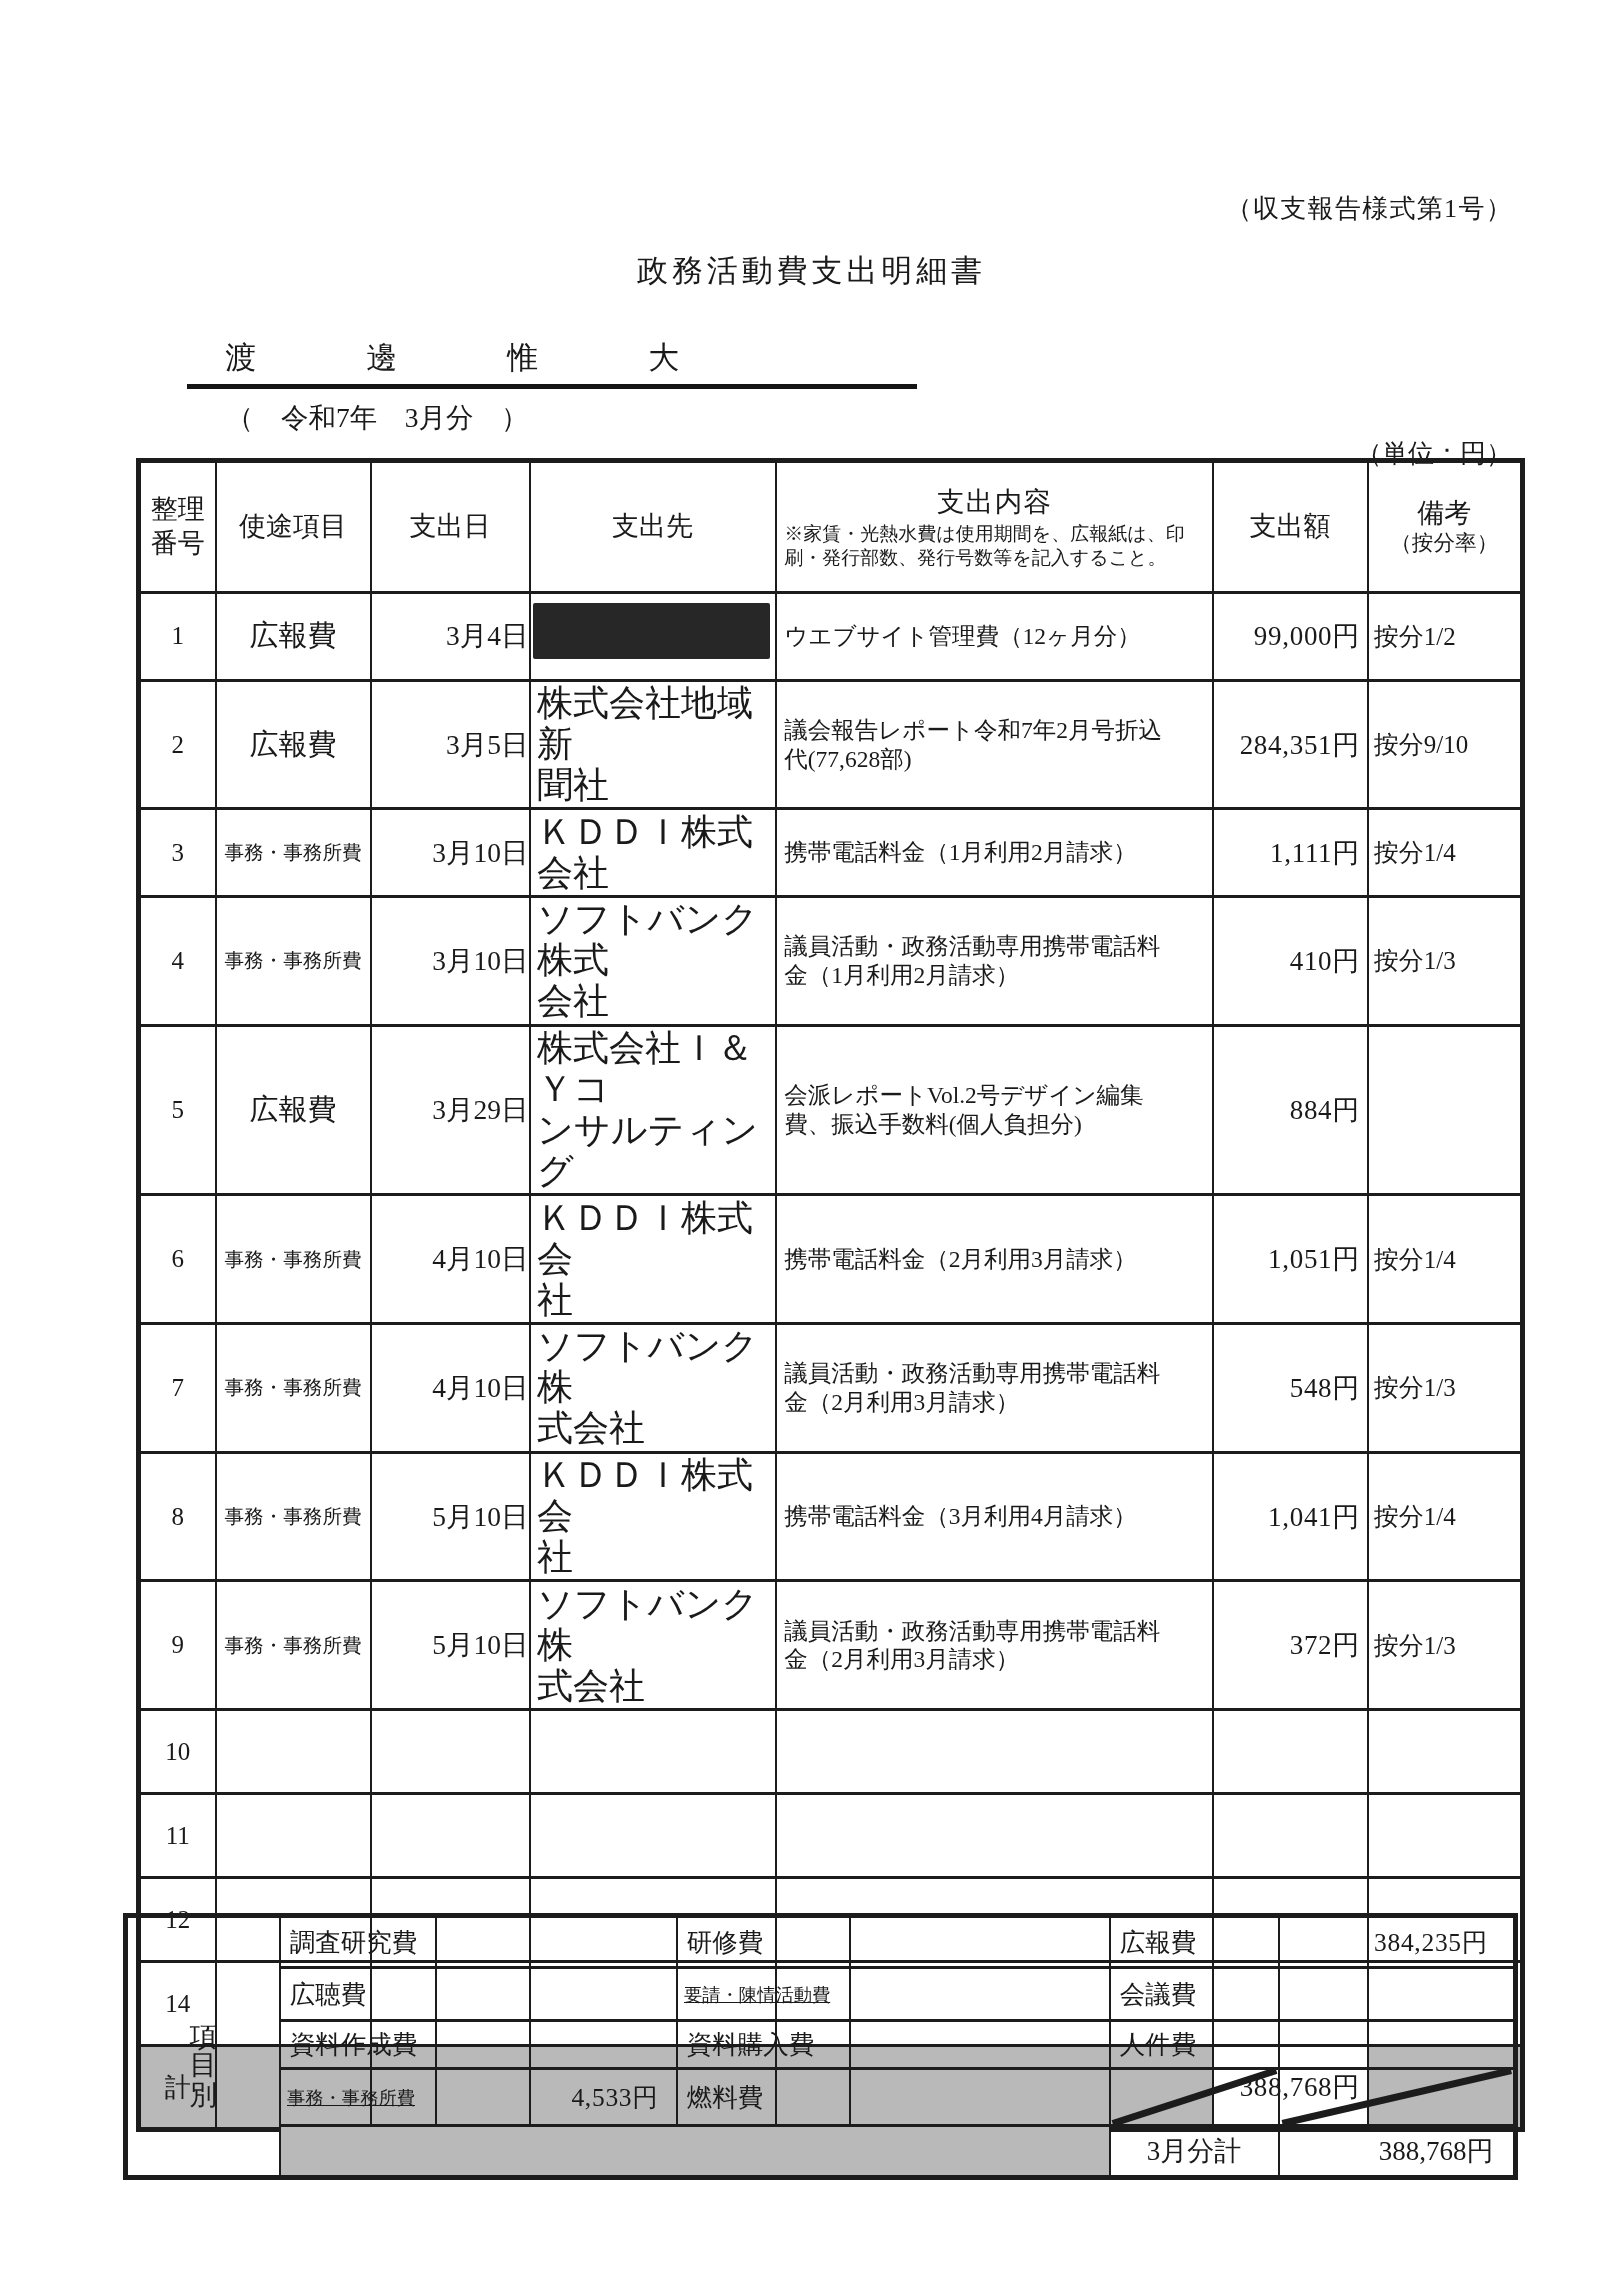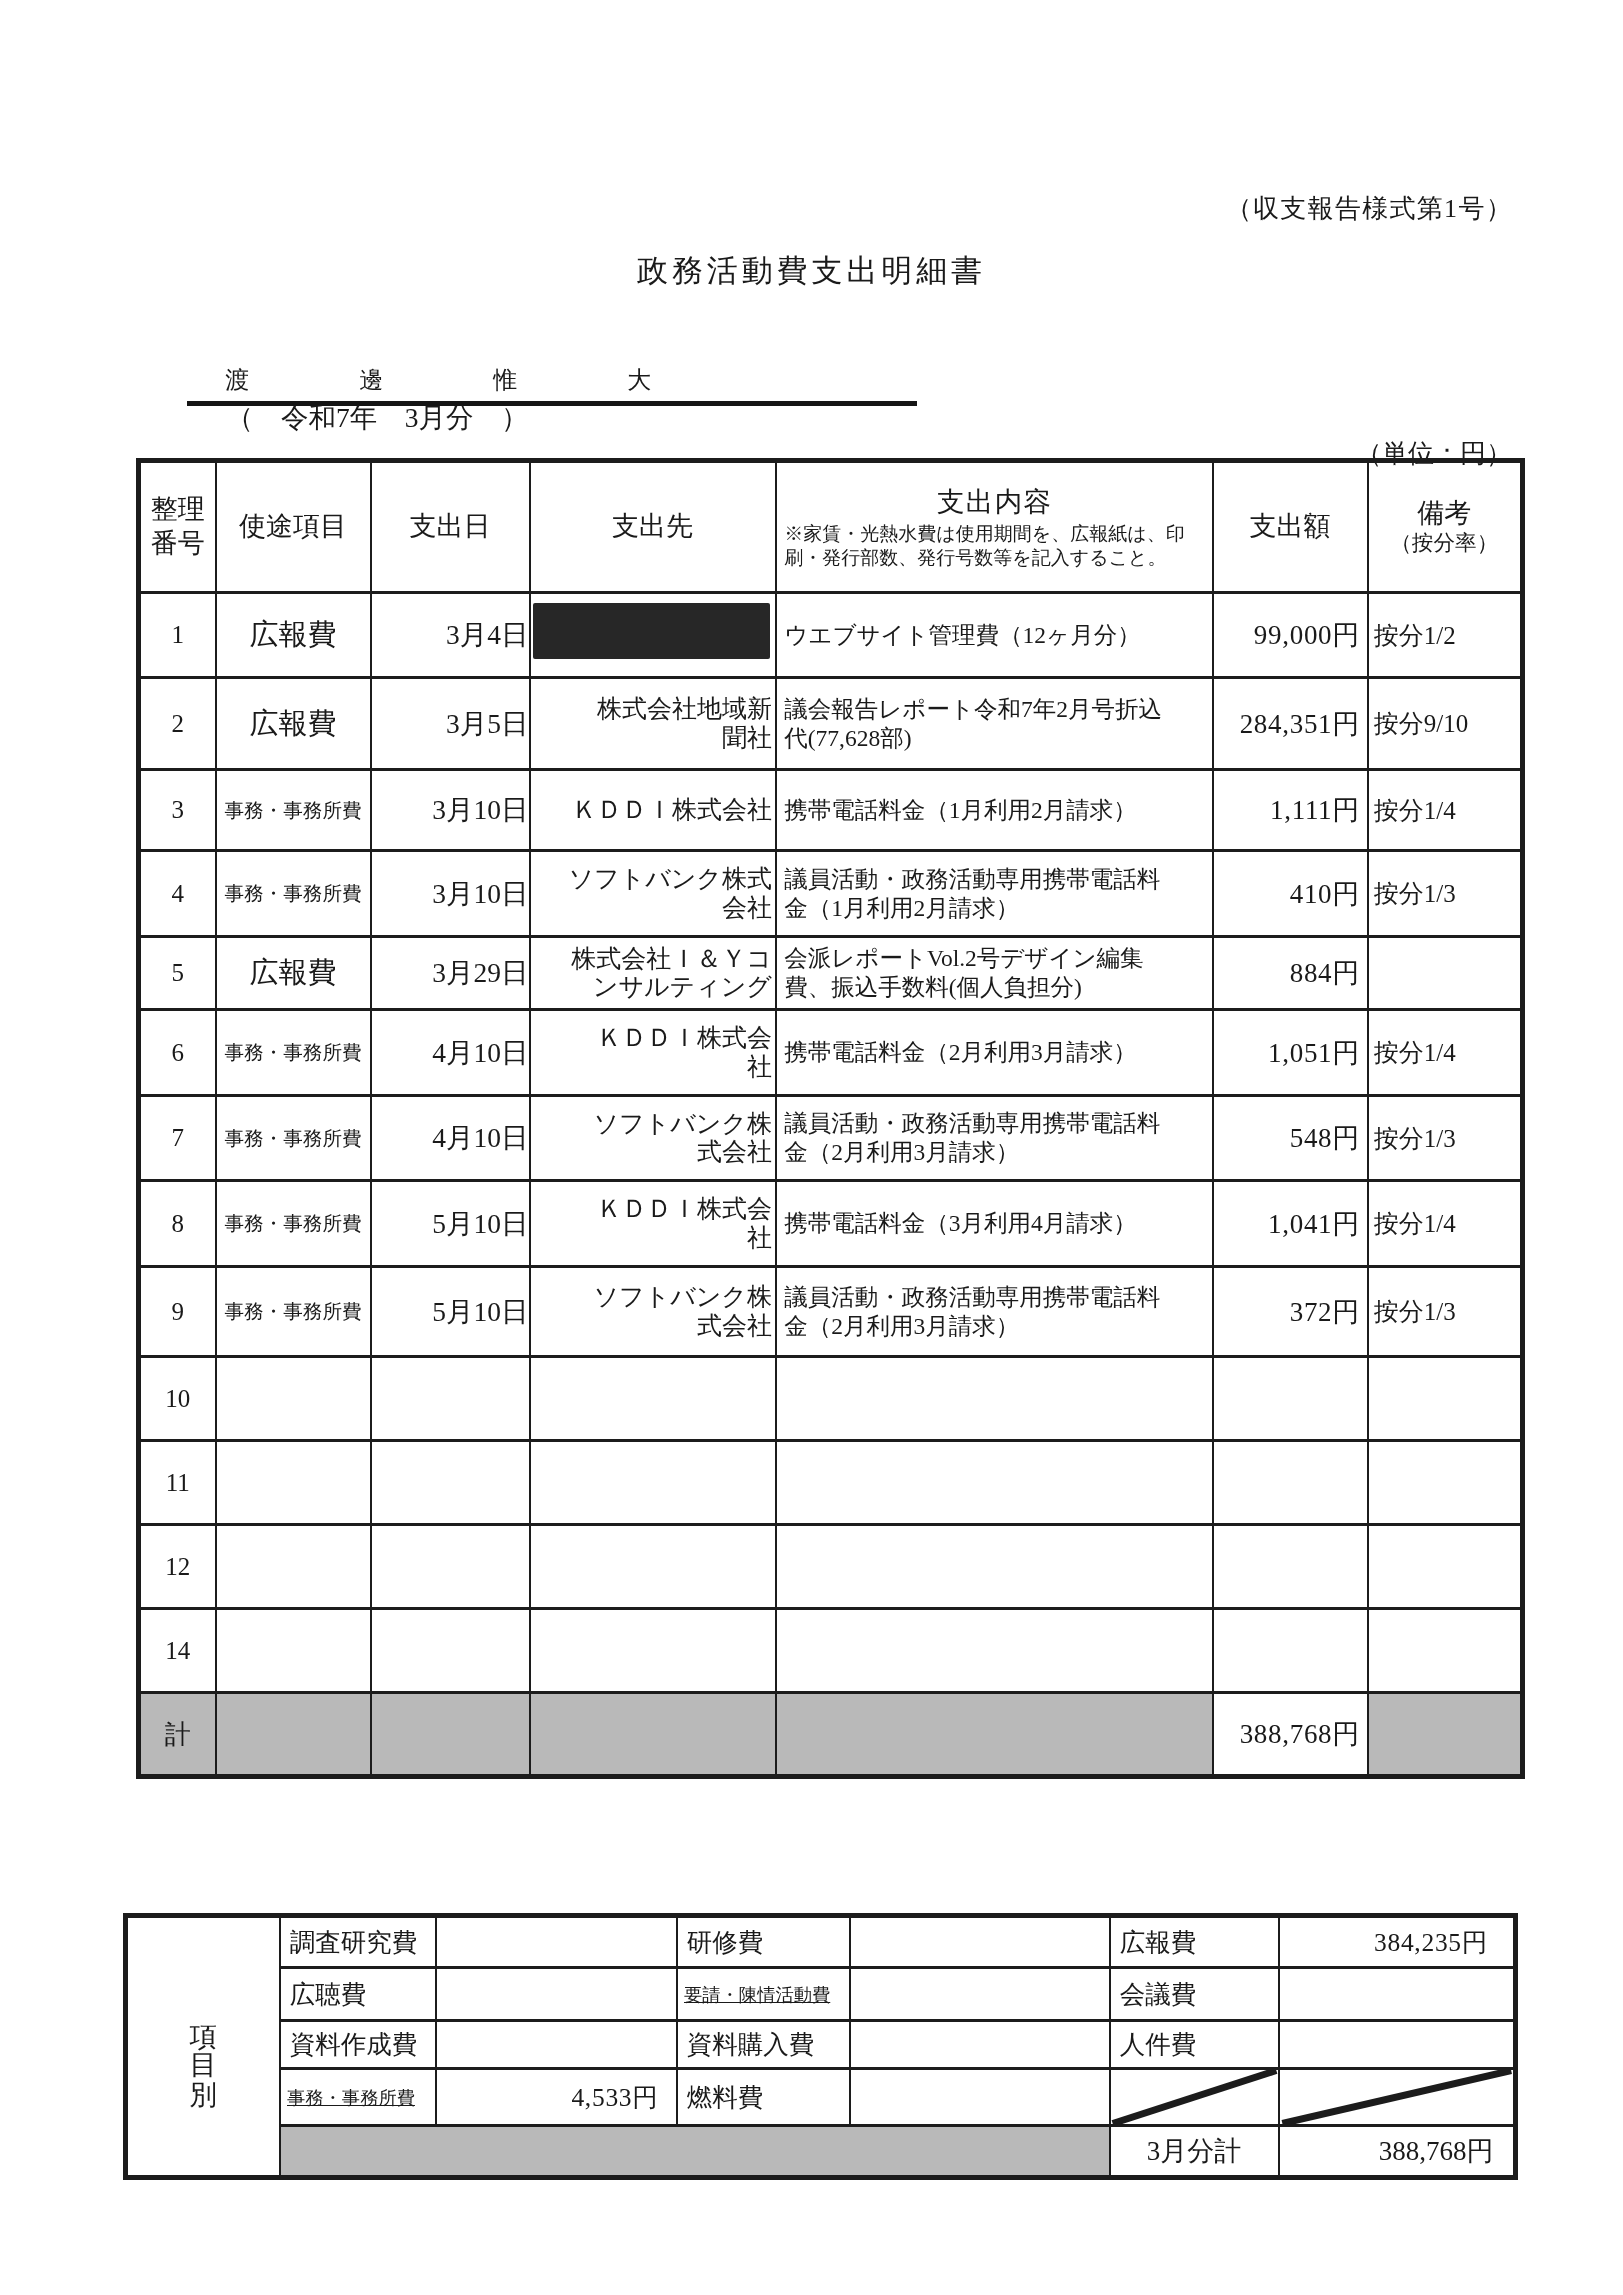--- a/index.html
+++ b/index.html
@@ -10,21 +10,21 @@
   }
   .abs{position:absolute;}
 
   
   .form-code{top:191px;right:110px;font-size:26px;letter-spacing:1.3px;}
   .doc-title{top:250px;left:0;width:100%;text-align:center;font-size:31px;letter-spacing:3.9px;}
   .name-line{left:186px;top:337px;display:flex;align-items:flex-end;}
   .name-label{font-size:27.5px;letter-spacing:0.7px;padding-bottom:6.5px;}
   .name-underline{
     width:692px;border-bottom:5.9px solid #151515;margin-left:1.3px;
-    font-size:24px;letter-spacing:110px;padding:0 0 5.2px 38px;white-space:nowrap;overflow:hidden;margin-top:27px;
+    font-size:31px;letter-spacing:110px;padding:0 0 5.2px 38px;white-space:nowrap;overflow:hidden;
   }
   .period-line{left:226px;top:400px;font-size:27.5px;}
   .unit-note{top:396px;right:111px;font-size:26px;margin-top:40px;}
 
   
   table{border-collapse:collapse;table-layout:fixed;}
   td{border:2px solid #1c1c1c;padding:0;vertical-align:middle;overflow:hidden;}
   .mt,.ct{border:5.2px solid #1c1c1c;}
   .mt td{border-top-width:3.9px;border-bottom-width:3.9px;}
   .ct td{border-top-width:3.9px;border-bottom-width:3.9px;}
@@ -35,21 +35,21 @@
   .hdr-no{font-size:24px;}
   .desc-hdr{padding:3.9px 6.5px 2.6px 7.8px;}
   .desc-hdr .t{text-align:center;font-size:27.5px;letter-spacing:1.3px;}
   .desc-hdr .n{font-size:19px;line-height:1.3;text-align:left;margin-top:1.3px;}
   .hdr-note-sub{font-size:21.6px;}
 
   .c-no{text-align:center;font-size:25px;}
   .c-cat{text-align:center;font-size:29px;}
   .c-cat.small{font-size:19.6px;letter-spacing:0;}
   .c-date{text-align:right;font-size:27.5px;}
-  .c-payee{text-align:right;font-size:25px;line-height:1.14;padding:1.3px 2.6px 1.3px 6.5px;white-space:pre-line;position:relative;}
+  .c-payee{text-align:left;font-size:36px;line-height:1.14;padding:1.3px 2.6px 1.3px 6.5px;white-space:pre-line;position:relative;}
   .c-desc{text-align:left;font-size:23.5px;line-height:1.22;padding:1.3px 3.9px 1.3px 7.8px;white-space:pre-line;}
   .c-amt{text-align:right;font-size:27px;padding-right:6.5px;letter-spacing:0.7px;}
   .c-note{text-align:left;font-size:25px;padding-left:5.2px;}
   .gray{background:#b9b9b9;}
   .c-total-label{text-align:center;font-size:26px;}
 
   .redaction{
     position:absolute;left:2px;top:9.2px;width:237px;height:56px;background:#272727;border-radius:2px;
   }
 

